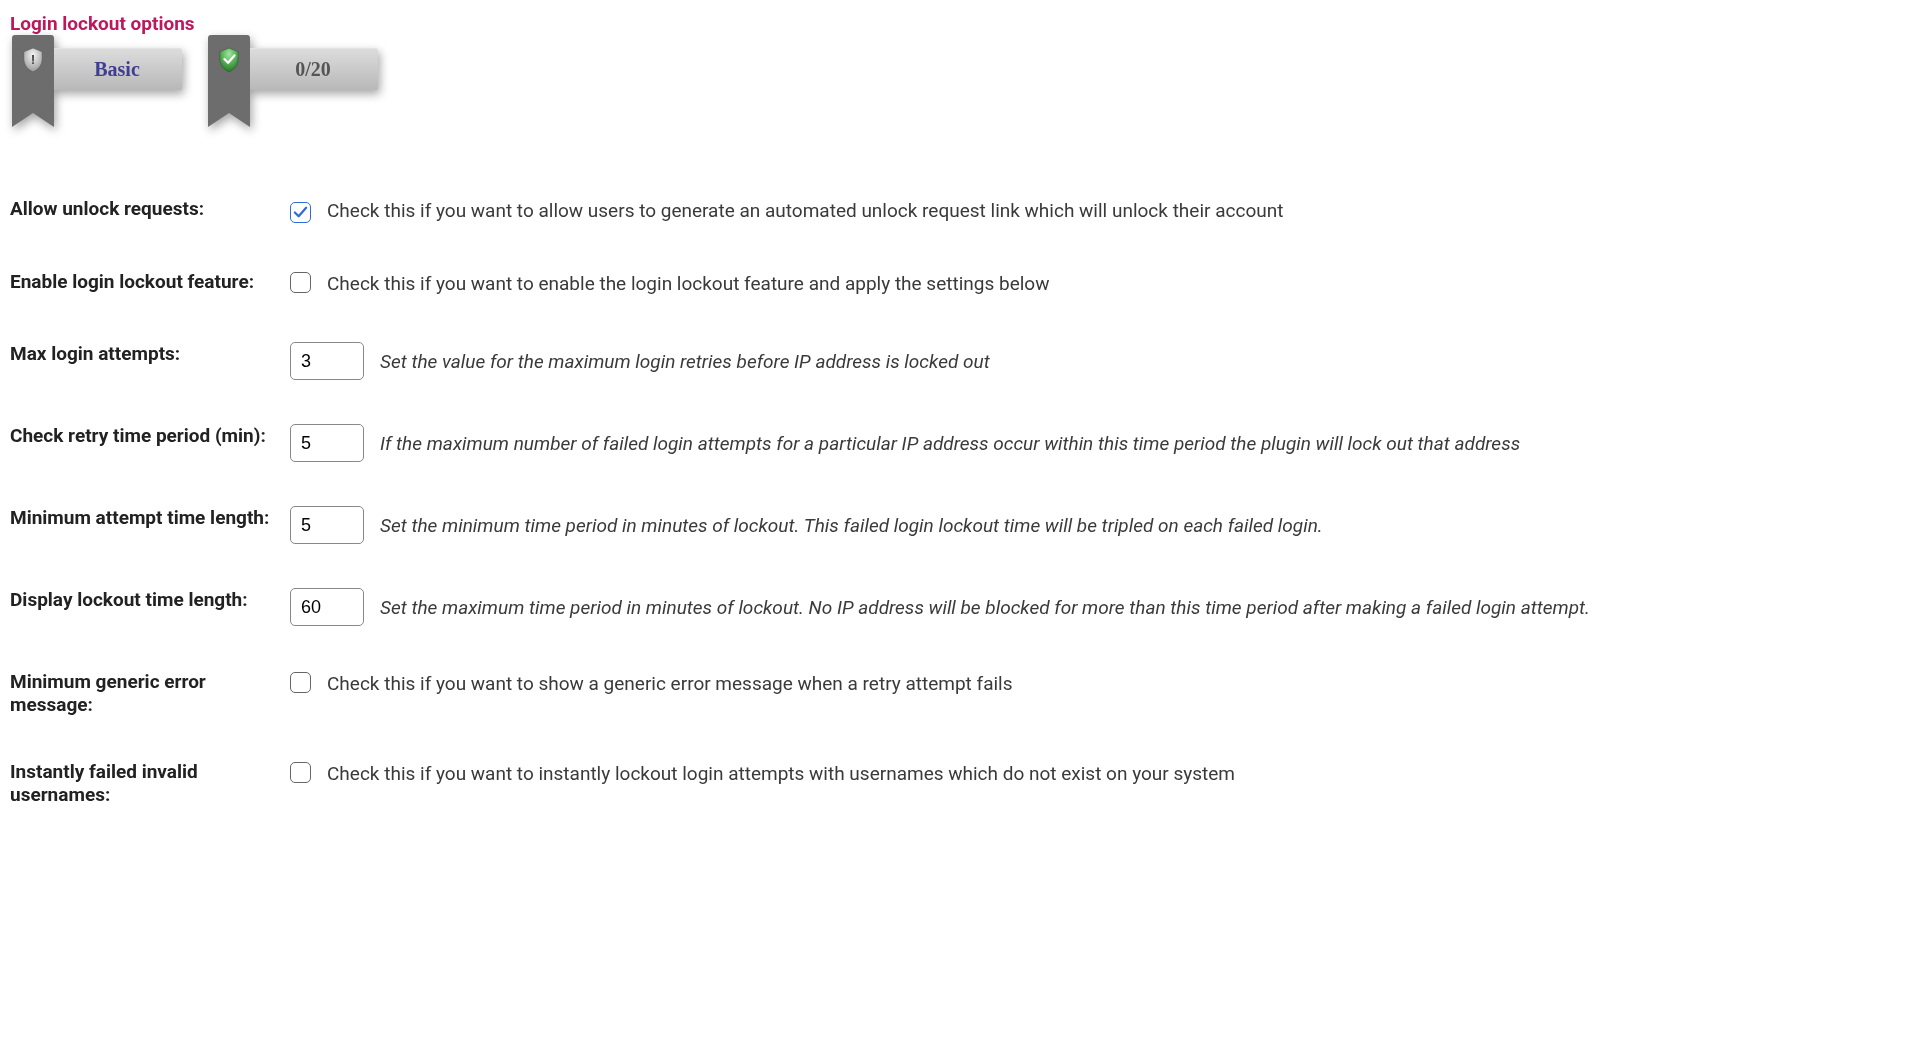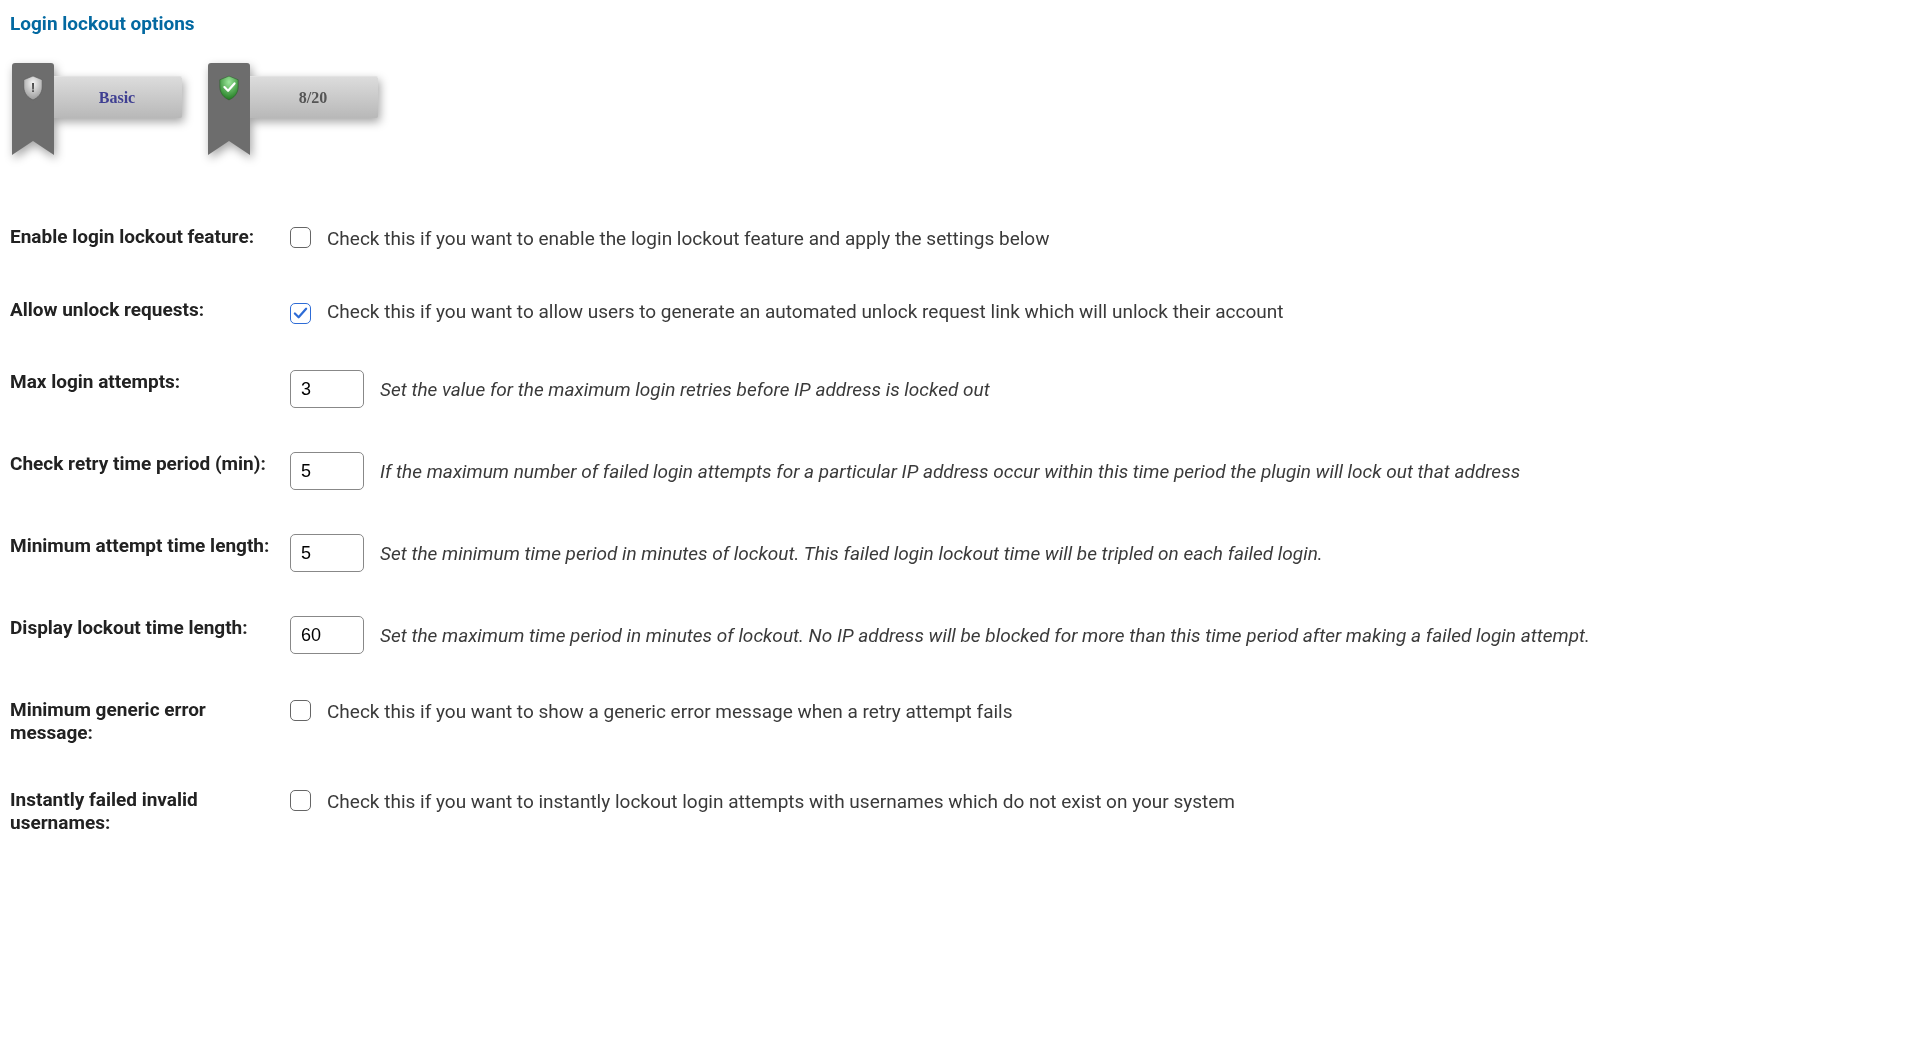--- a/index.html
+++ b/index.html
@@ -7,22 +7,21 @@
     font-family: -apple-system, BlinkMacSystemFont, "Segoe UI", Roboto, Helvetica, Arial, sans-serif;
     font-size: 18px;
     color: #333;
     background: #fff;
     padding: 12px 10px;
     width: 1919px;
   }
   .section-title {
     font-weight: 700;
     font-size: 19px;
-    color: #0369a1;
-    margin-bottom: 28px;
+    color: #be185d;
   }
   .badges-row {
     display: flex;
     gap: 26px;
     margin-bottom: 60px;
     padding-left: 2px;
   }
   .badge-container {
     position: relative;
     display: flex;
@@ -48,21 +47,21 @@
     left: 0;
     border-left: 21px solid #6d6d6d;
     border-right: 21px solid #6d6d6d;
     border-bottom: 14px solid transparent;
   }
   .badge-pill {
     background: linear-gradient(#dcdcdc, #b8b8b8);
     color: #3f3f92;
     font-weight: 700;
     font-family: Georgia, "Times New Roman", serif;
-    font-size: 16px;
+    font-size: 20px;
     height: 42px;
     min-width: 130px;
     display: flex;
     align-items: center;
     justify-content: center;
     border-radius: 2px;
     margin-left: -2px;
     margin-top: -10px;
     padding: 0 20px;
     border-top: 1px solid rgba(255,255,255,0.6);
@@ -161,47 +160,47 @@
           <defs>
               <radialGradient id="g2" cx="50%" cy="25%" r="75%">
                 <stop offset="0%" stop-color="#9de89d"></stop>
                 <stop offset="100%" stop-color="#1f7a1f"></stop>
               </radialGradient>
             </defs>
           <path d="M7 13 L11 17 L18 9" fill="none" stroke="#fff" stroke-width="2.4" stroke-linecap="round" stroke-linejoin="round"></path>
         </svg>
       </span>
     </div>
-    <div class="badge-pill badge2-pill">8/20</div>
+    <div class="badge-pill badge2-pill">0/20</div>
   </div>
 </div>
 
 <table class="form-table">
   <tbody>
       <tr>
-    <th>Enable login lockout feature:</th>
-    <td>
-      <span class="chk">
-        
-      </span><span>Check this if you want to enable the login lockout feature and apply the settings below</span>
-    </td>
-  </tr>
-
-  <tr>
     <th>Allow unlock requests:</th>
     <td>
       <span class="chk checked">
         <svg viewBox="0 0 16 16">
               <path d="M2 8 L6 12 L14 3" fill="none" stroke="#2e6cd6" stroke-width="2.4" stroke-linecap="round" stroke-linejoin="round"></path>
             </svg>
       </span><span>Check this if you want to allow users to generate an automated unlock request link which will unlock their account</span>
     </td>
   </tr>
 
   <tr>
+    <th>Enable login lockout feature:</th>
+    <td>
+      <span class="chk">
+        
+      </span><span>Check this if you want to enable the login lockout feature and apply the settings below</span>
+    </td>
+  </tr>
+
+  <tr>
     <th>Max login attempts:</th>
     <td>
       <div class="field-row">
         <input class="num-input" type="text" value="3" style="">
         <span class="field-desc">Set the value for the maximum login retries before IP address is locked out</span>
       </div>
     </td>
   </tr>
 
   <tr>

